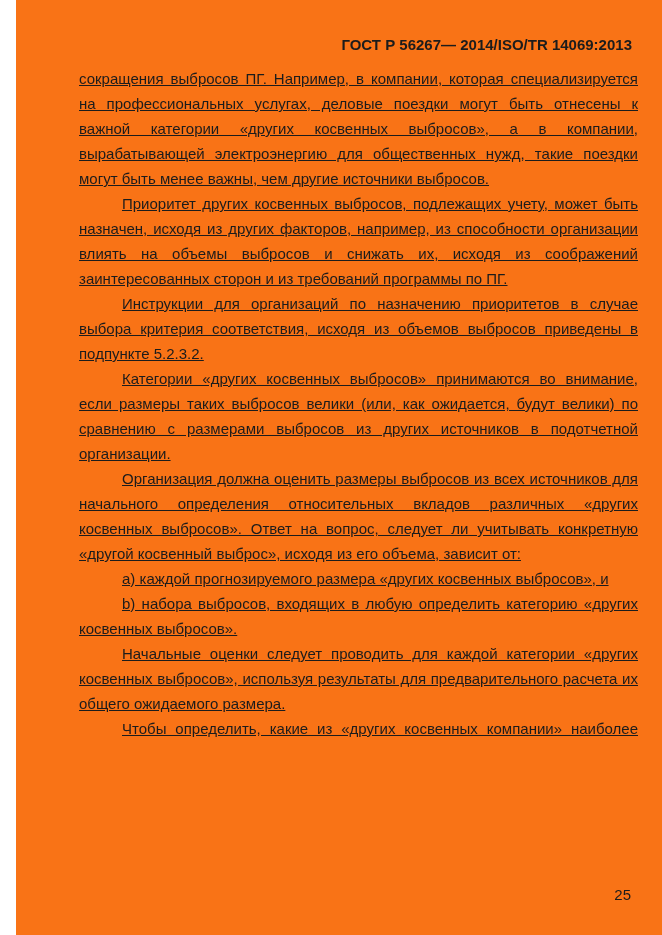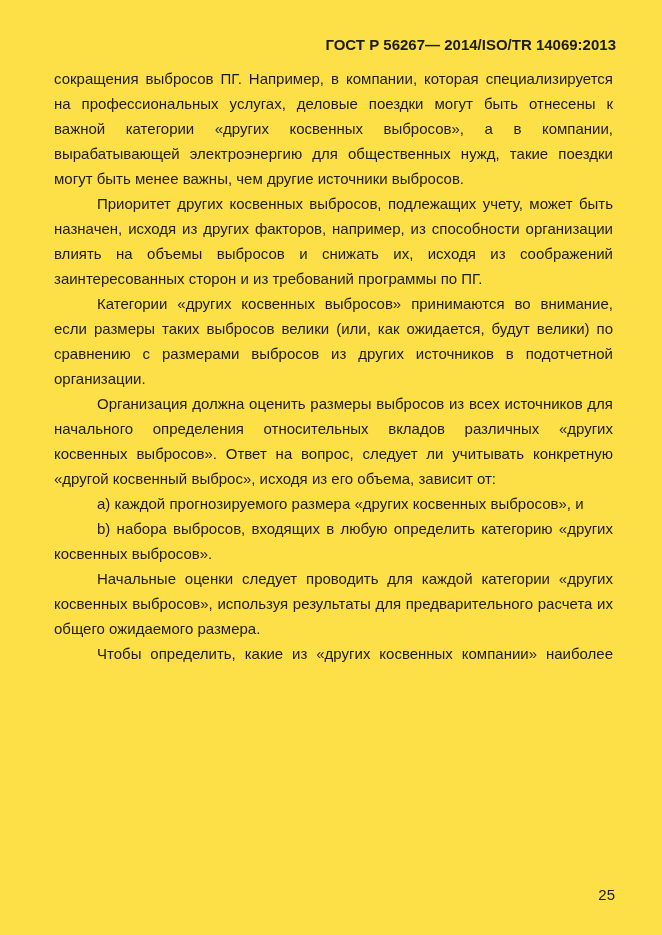--- a/index.html
+++ b/index.html
@@ -11,41 +11,43 @@
     height: 935px;
     background: #ffffff;
     font-family: "Liberation Sans", sans-serif;
     color: #1c1c1c;
     position: relative;
     overflow: hidden;
   }
   .page {
     position: absolute;
     inset: 0;
-    background: #fde047;
+    background: #f97316;
+    margin-left: 16px;
   }
   .running-header {
     position: absolute;
     top: 37px;
     left: 57px;
     width: 559px;
     text-align: right;
     font-weight: bold;
     font-size: 15px;
     line-height: 16px;
     white-space: nowrap;
   }
   .content {
     position: absolute;
     top: 66px;
-    left: 54px;
+    left: 63px;
     width: 559px;
     font-size: 15px;
     line-height: 25px;
     text-align: justify;
+    text-decoration: underline;
   }
   .content p {
     margin: 0;
     padding: 0;
     text-indent: 43px;
   }
   .content p.no-indent {
     text-indent: 0;
   }
   .content p.heading {
@@ -67,20 +69,21 @@
 </head>
 <body>
 
 <div class="page">
 
   <div class="running-header">ГОСТ Р 56267— 2014/ISO/TR 14069:2013</div>
 
   <main class="content">
     <p class="no-indent">сокращения выбросов ПГ. Например, в компании, которая специализируется на профессиональных услугах, деловые поездки могут быть отнесены к важной категории «других косвенных выбросов», а в компании, вырабатывающей электроэнергию для общественных нужд, такие поездки могут быть менее важны, чем другие источники выбросов.</p>
     <p>Приоритет других косвенных выбросов, подлежащих учету, может быть назначен, исходя из других факторов, например, из способности организации влиять на объемы выбросов и снижать их, исходя из соображений заинтересованных сторон и из требований программы по ПГ.</p>
+    <p>Инструкции для организаций по назначению приоритетов в случае выбора критерия соответствия, исходя из объемов выбросов приведены в подпункте 5.2.3.2.</p>
     <p>Категории «других косвенных выбросов» принимаются во внимание, если размеры таких выбросов велики (или, как ожидается, будут велики) по сравнению с размерами выбросов из других источников в подотчетной организации.</p>
     <p>Организация должна оценить размеры выбросов из всех источников для начального определения относительных вкладов различных «других косвенных выбросов». Ответ на вопрос, следует ли учитывать конкретную «другой косвенный выброс», исходя из его объема, зависит от:</p>
     <p>a) каждой прогнозируемого размера «других косвенных выбросов», и</p>
     <p>b) набора выбросов, входящих в любую определить категорию «других косвенных выбросов».</p>
     <p>Начальные оценки следует проводить для каждой категории «других косвенных выбросов», используя результаты для предварительного расчета их общего ожидаемого размера.</p>
     <p class="fill-last">Чтобы определить, какие из «других косвенных компании» наиболее</p>
   </main>
 
   <div class="page-number">25</div>
 

